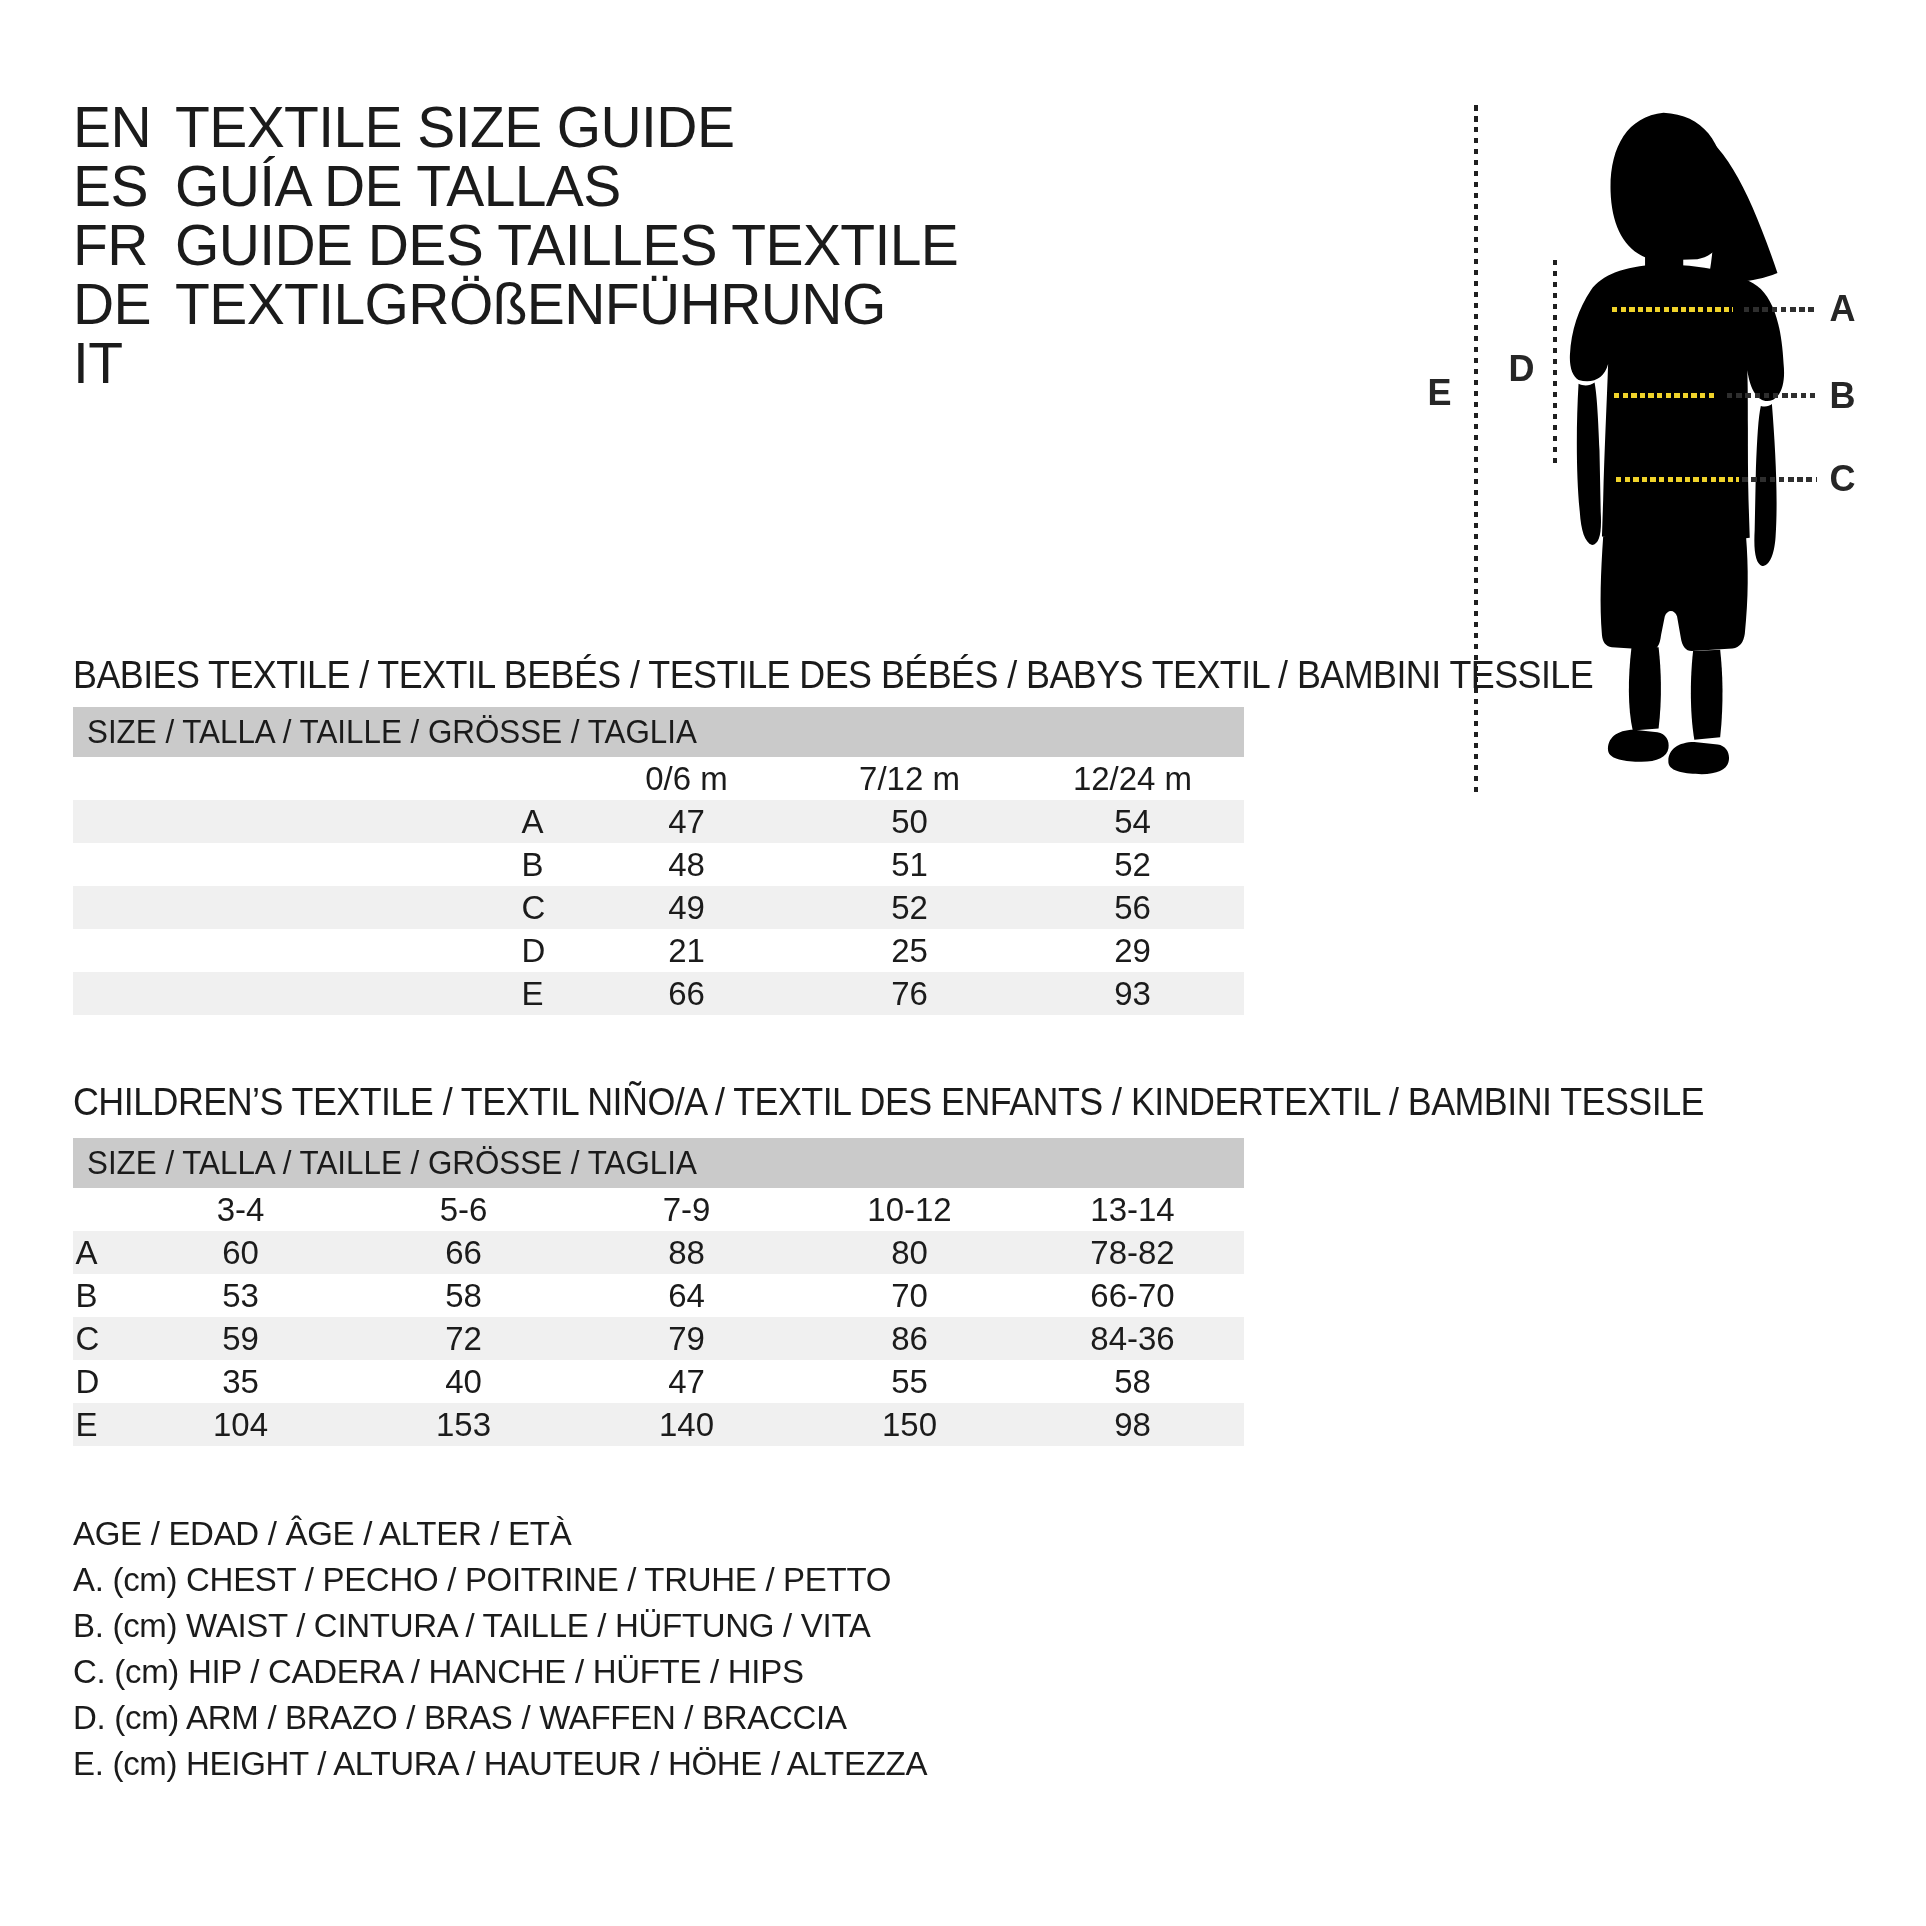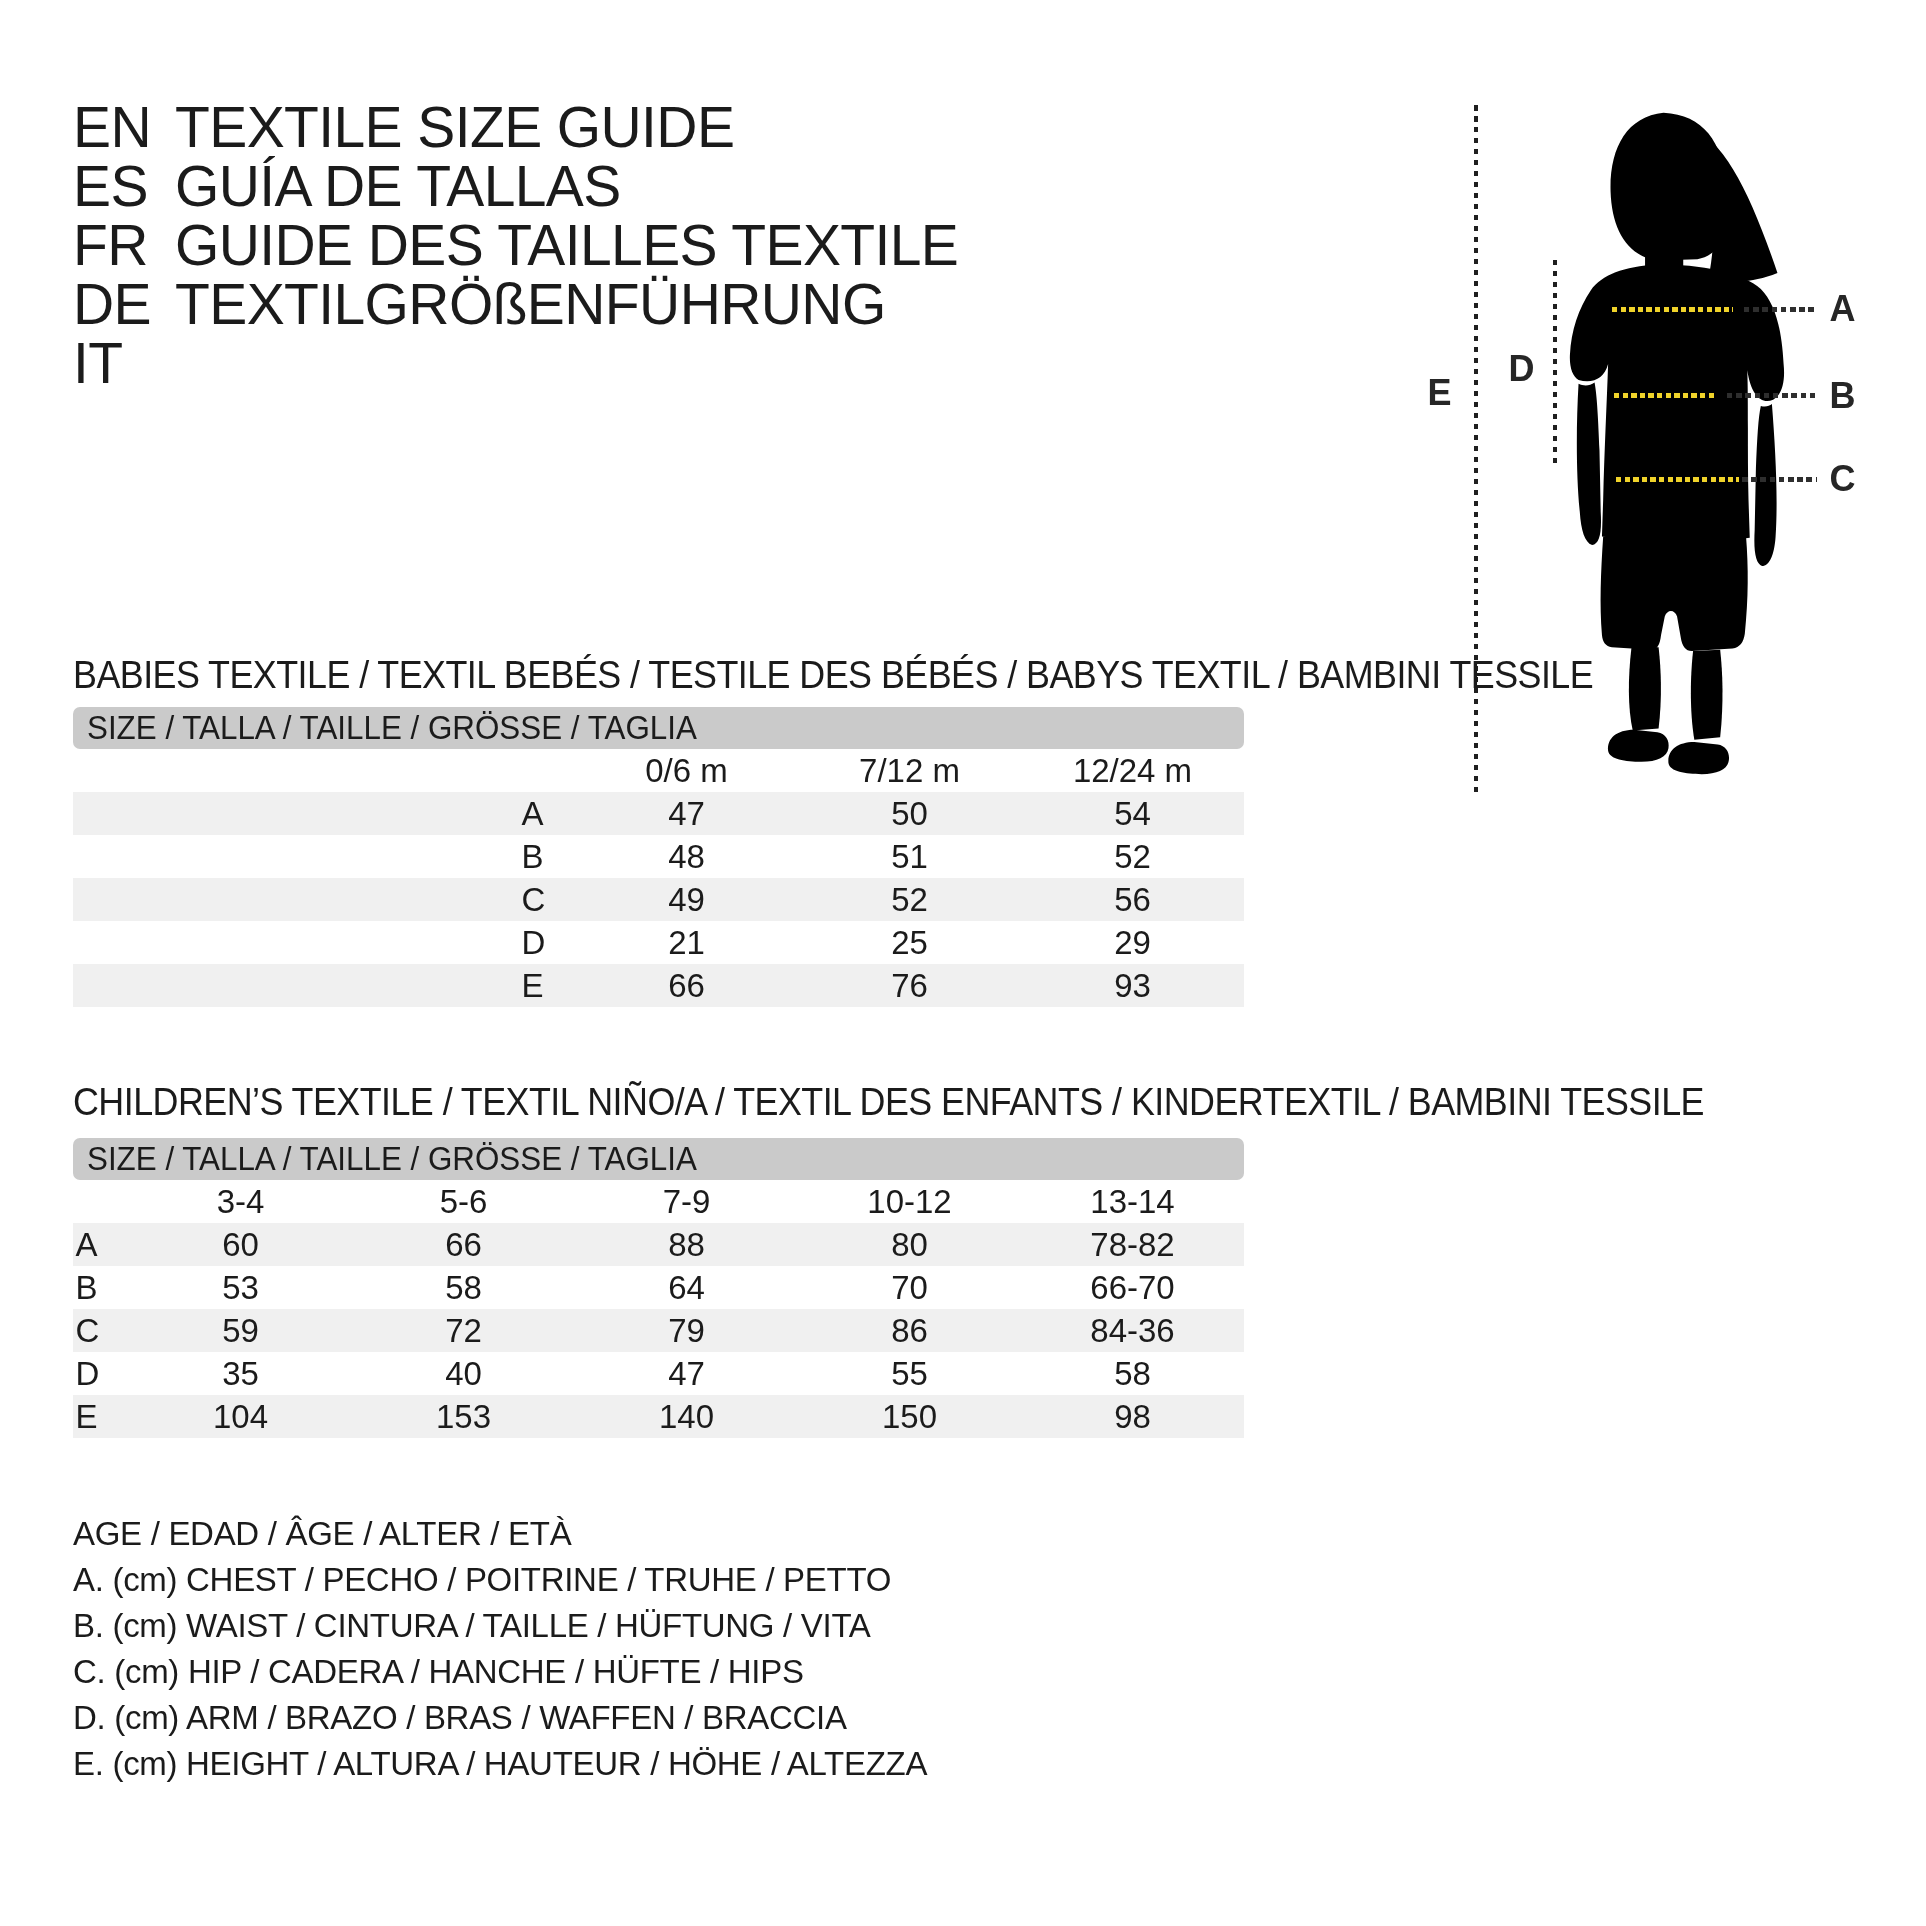--- a/index.html
+++ b/index.html
@@ -13,21 +13,21 @@
   .hdr-code{width:102px;flex:0 0 102px;}
   
   .sec-title{position:absolute;left:73px;height:44px;line-height:44px;font-size:39px;letter-spacing:-0.6px;white-space:nowrap;}
   .sec-title .cond{display:inline-block;transform:scaleX(0.92);transform-origin:0 50%;}
   #babies-title{top:653px;}
   #children-title{top:1080px;}
   
   .tbl{position:absolute;left:73px;width:1171px;font-size:33px;}
   #babies-table{top:707px;}
   #children-table{top:1138px;}
-  .size-bar{height:42px;background:#cacaca;display:flex;align-items:center;padding-left:13.6px;box-sizing:border-box;white-space:nowrap;border-radius:7px;}
+  .size-bar{height:50px;background:#cacaca;display:flex;align-items:center;padding-left:13.6px;box-sizing:border-box;white-space:nowrap;}
   .size-bar .cond{display:inline-block;transform:scaleX(0.95);transform-origin:0 50%;}
   .trow{display:flex;align-items:center;height:43px;justify-content:flex-end;}
   .trow.cols{height:43px;}
   .trow.alt{background:#f0f0f0;}
   .lab{width:62px;flex:0 0 62px;padding-left:8.6px;box-sizing:border-box;}
   .val{width:223px;flex:0 0 223px;text-align:center;}
   
   .legend{position:absolute;left:73px;top:1511px;}
   .leg-row{height:46px;display:flex;align-items:center;font-size:33px;letter-spacing:-0.3px;white-space:nowrap;}
   

